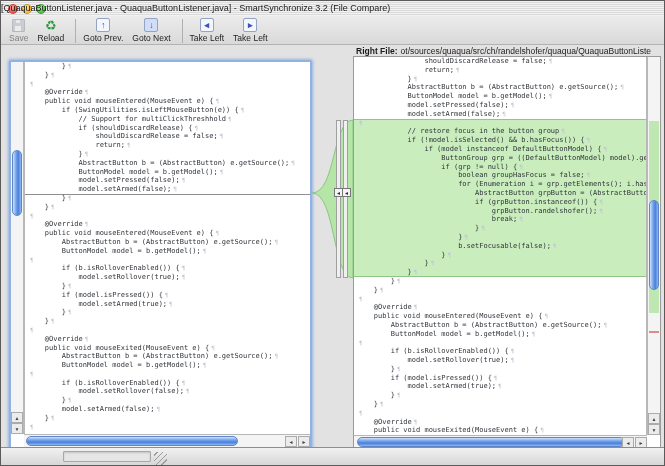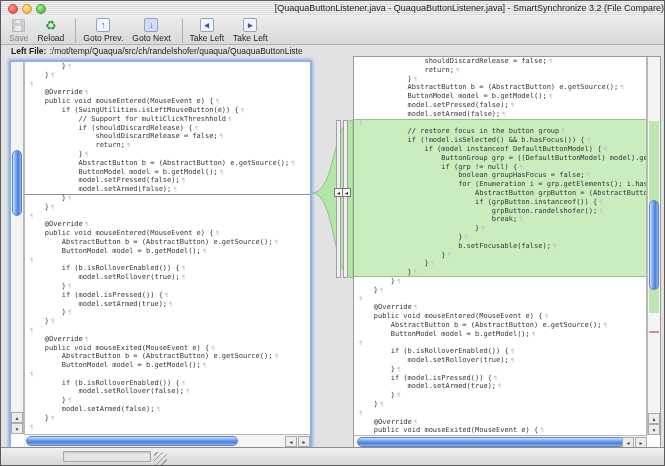--- a/index.html
+++ b/index.html
@@ -8,21 +8,21 @@
     font-family:"Liberation Sans",sans-serif;}
   
   .titlebar{position:absolute;left:0;top:0;width:100%;height:15px;
     background:repeating-linear-gradient(0deg,#f2f2f2 0 1px,#dadada 1px 2px);
     border-bottom:1px solid #9a9a9a;}
   .traffic{position:absolute;top:3px;width:8px;height:8px;border-radius:50%;}
   .t-red{left:7px;background:radial-gradient(circle at 35% 30%,#ff9a92,#f4554a 70%);border:1px solid #c5433c;}
   .t-yellow{left:21px;background:radial-gradient(circle at 35% 30%,#ffe39a,#f9bd3c 70%);border:1px solid #c9952f;}
   .t-green{left:35px;background:radial-gradient(circle at 35% 30%,#b6f0a8,#4fc244 70%);border:1px solid #3f9a38;}
   .title-text{position:absolute;left:0;right:0;top:0;height:15px;line-height:15px;
-    text-align:right;font-size:9px;color:#1a1a1a;white-space:nowrap;overflow:hidden;}
+    text-align:left;font-size:9px;color:#1a1a1a;white-space:nowrap;overflow:hidden;}
   
   .toolbar{position:absolute;left:0;top:15px;width:100%;height:29px;
     background:linear-gradient(#ececec,#d9d9d9);border-bottom:1px solid #b3b3b3;
     display:flex;align-items:flex-start;padding:2px 0 0 8px;box-sizing:border-box;}
   .tool{display:flex;flex-direction:column;align-items:center;margin-right:9px;cursor:default;}
   .tool .ticon{height:14px;display:flex;align-items:center;justify-content:center;}
   .tool .tlabel{font-size:8.5px;color:#222;margin-top:1px;white-space:nowrap;}
   .tool.disabled{opacity:.5;}
   .tsep{width:1px;height:24px;background:#b0b0b0;margin:1px 7px 0 2px;}
   .floppy{width:11px;height:11px;background:#aeb4bf;border:1px solid #8a8f99;border-radius:1px;position:relative;}
@@ -132,21 +132,21 @@
     </div>
     <div class="tool">
       <div class="ticon">
           <span class="mini-box">▸</span>
         </div>
       <div class="tlabel">Take Left</div>
     </div>
   </div>
 
   <div class="pane-headers">
-    <div class="ph ph-left"><b>Left File:</b><span>:/mot/temp/Quaqua/src/ch/randelshofer/quaqua/QuaquaButtonListe</span></div>
+    <div class="ph ph-right"><b>Right File:</b><span>ot/sources/quaqua/src/ch/randelshofer/quaqua/QuaquaButtonListe</span></div>
   </div>
 
   <div class="pane pane-left">
     <div class="vsb vsb-left">
       <div class="thumb-v" style="top:88px;height:66px;"></div>
       <div class="sb-btn" style="left:0;width:12px;height:11px;bottom:11px;">▲</div>
       <div class="sb-btn" style="left:0;width:12px;height:11px;bottom:0;">▼</div>
     </div>
     <div class="code code-left" id="left-code">
         <div class="code-line"><span>        }</span><span class="pilcrow">¶</span></div>

